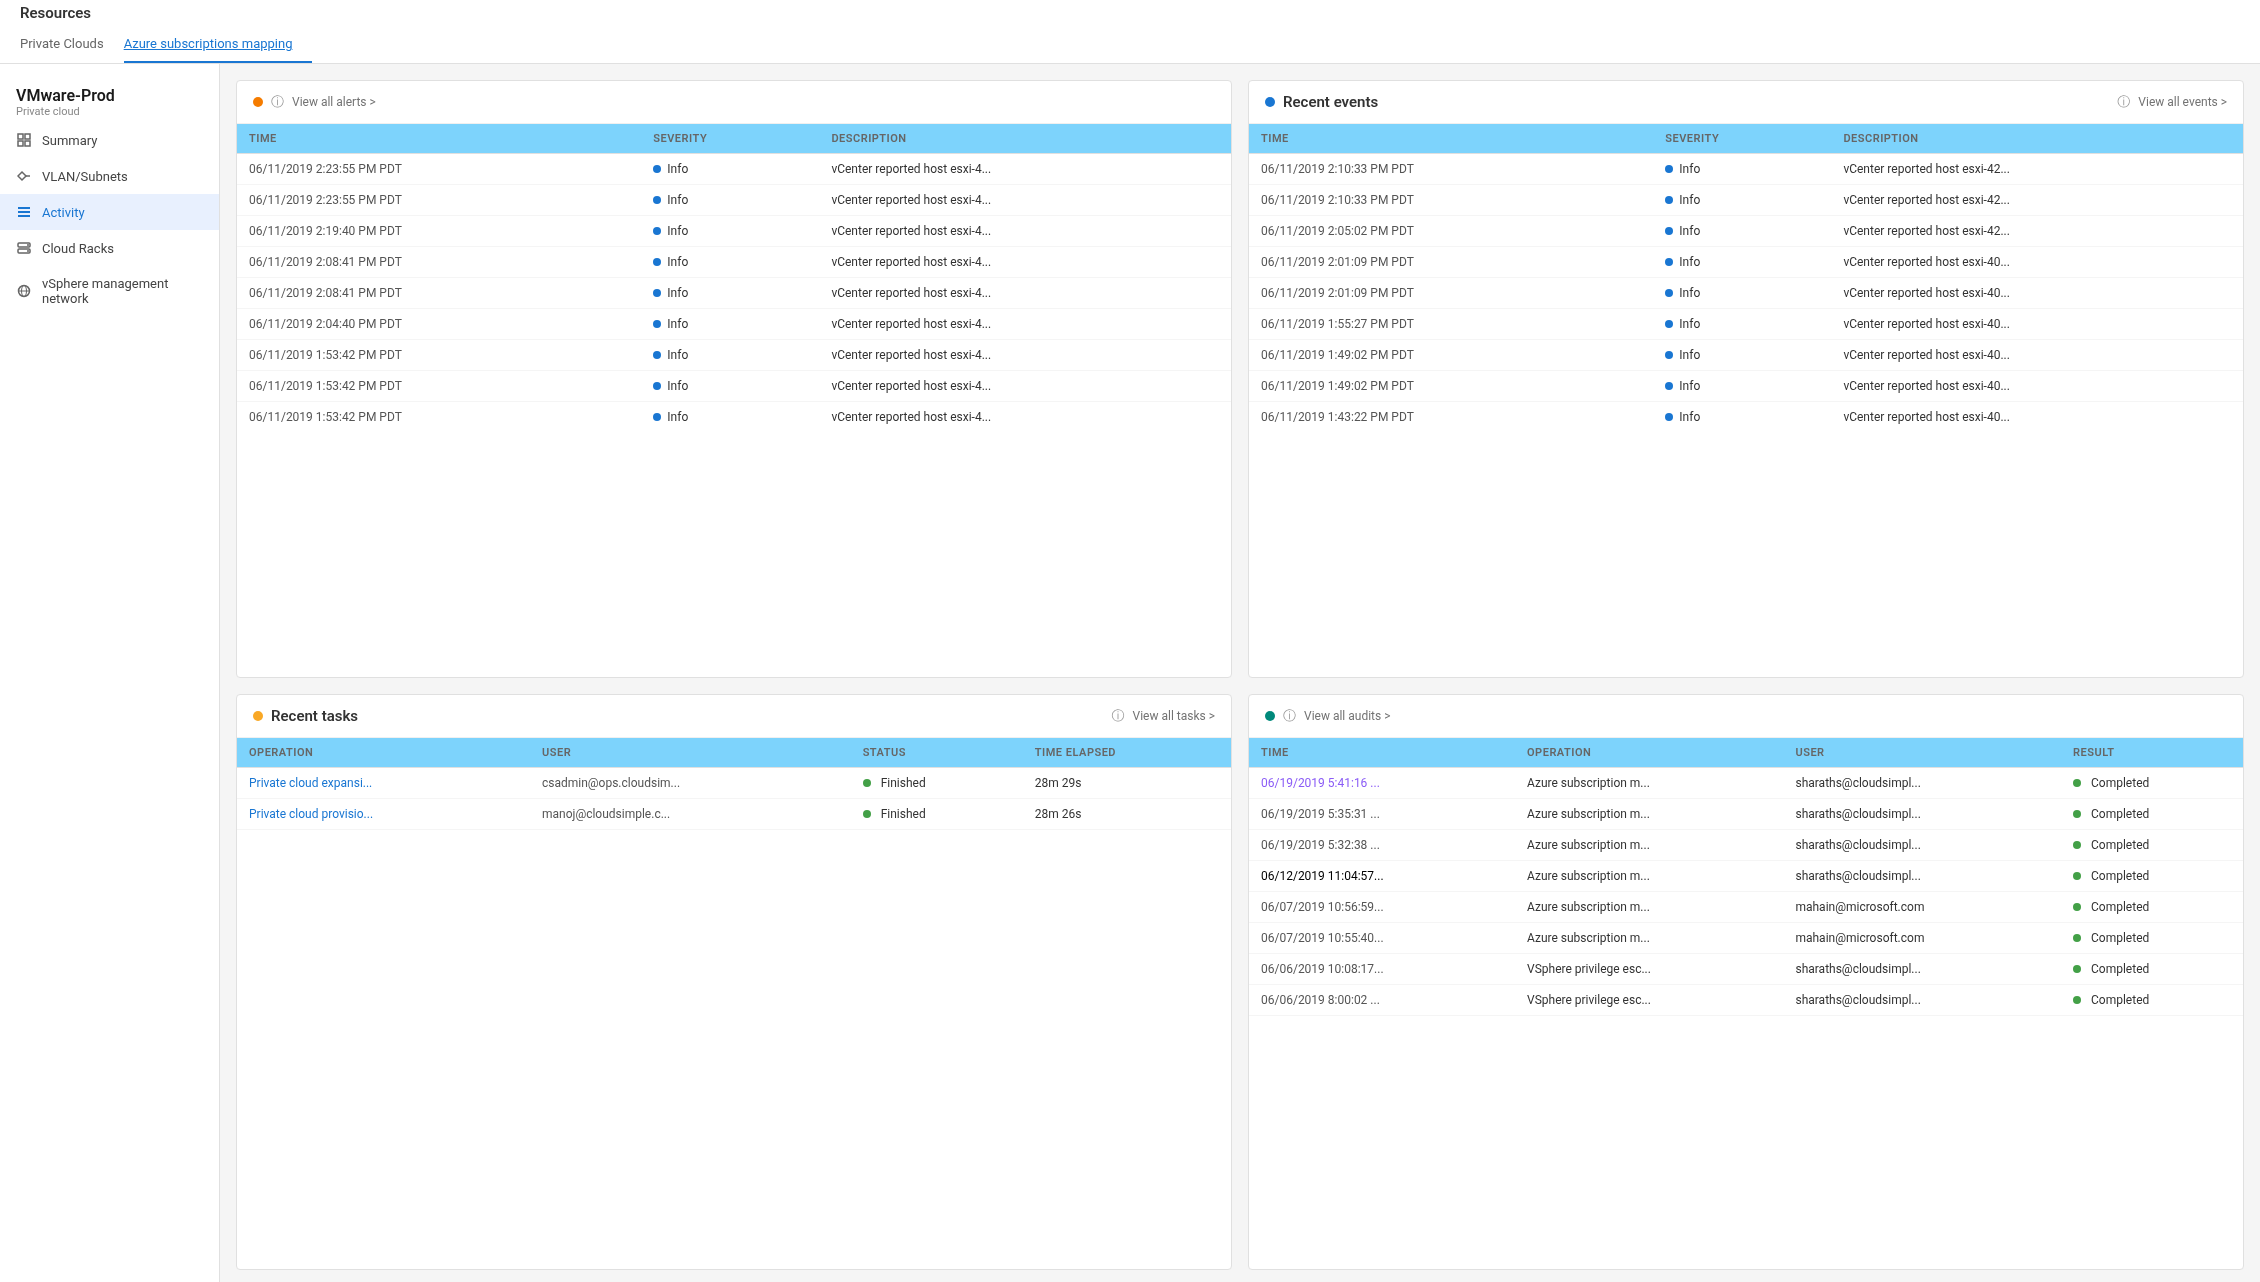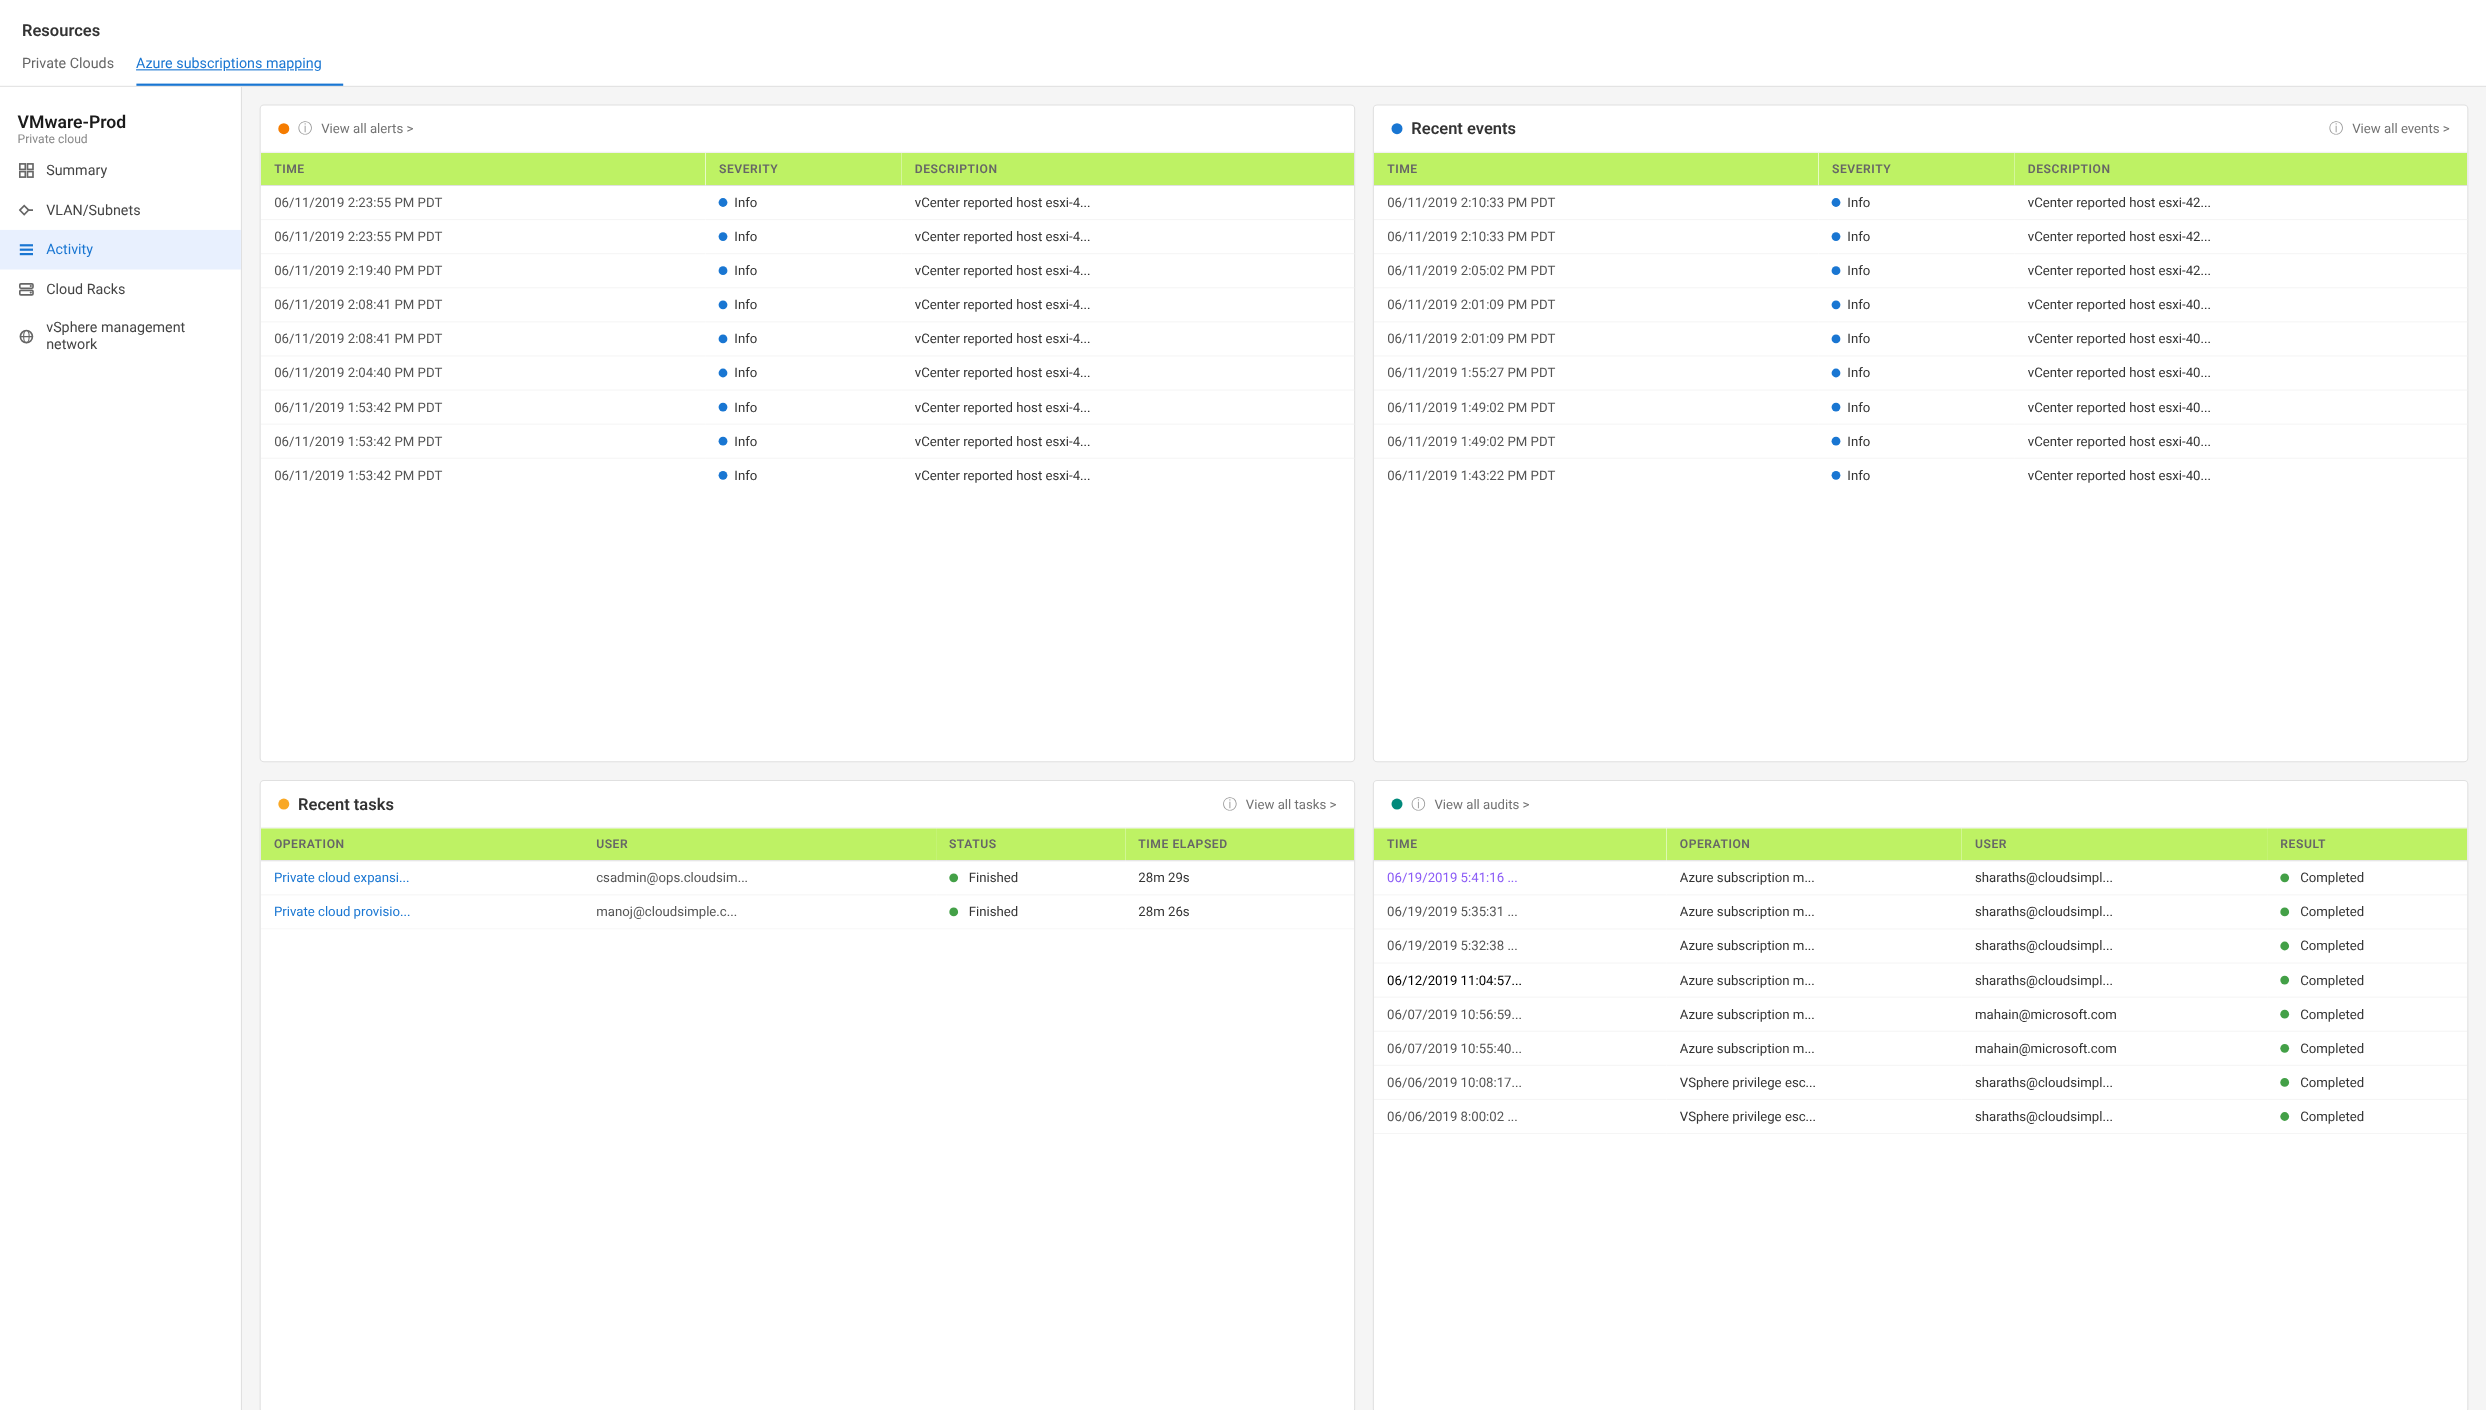--- a/index.html
+++ b/index.html
@@ -1,20 +1,20 @@
 <!DOCTYPE html>
 <html><head>
   <meta charset="utf-8">
   <style>
     * { box-sizing: border-box; margin: 0; padding: 0; }
     body { font-family: -apple-system, BlinkMacSystemFont, 'Segoe UI', Roboto, sans-serif; font-size: 13px; color: #333; background: #f5f5f5; }
 
     
     .top-header { background: #fff; border-bottom: 1px solid #e0e0e0; padding: 0 20px; }
-    .top-header h1 { font-size: 15px; font-weight: 600; padding: 19px 0 4px; }
+    .top-header h1 { font-size: 15px; font-weight: 600; padding: 4px 0 4px; }
     .tabs { display: flex; gap: 0; border-bottom: none; }
     .tab { padding: 10px 20px 10px 0; font-size: 13px; color: #666; cursor: pointer; border-bottom: 2px solid transparent; }
     .tab.active { color: #1976d2; border-bottom: 2px solid #1976d2; text-decoration: underline; }
 
     
     .layout { display: flex; height: calc(100vh - 60px); }
 
     
     .sidebar { width: 220px; background: #fff; border-right: 1px solid #e0e0e0; padding: 10px 0; flex-shrink: 0; }
     .cloud-title { padding: 12px 16px 4px; }
@@ -35,21 +35,21 @@
     .dot-orange { background: #f57c00; }
     .dot-blue { background: #1976d2; }
     .dot-yellow { background: #f9a825; }
     .dot-teal { background: #00897b; }
     .info-icon { color: #999; font-size: 13px; cursor: pointer; }
     .view-link { font-size: 12px; color: #737373; cursor: pointer; white-space: nowrap; }
 
     
     .table-container { overflow-y: auto; max-height: 300px; }
     table { width: 100%; border-collapse: collapse; font-size: 12px; }
-    th { padding: 8px 12px; text-align: left; font-size: 11px; font-weight: 600; color: #666; text-transform: uppercase; letter-spacing: 0.5px; border-bottom: 1px solid #e0e0e0; background: #bef264; position: sticky; top: 0; }
+    th { padding: 8px 12px; text-align: left; font-size: 11px; font-weight: 600; color: #666; text-transform: uppercase; letter-spacing: 0.5px; border-bottom: 1px solid #e0e0e0; background: #7dd3fc; position: sticky; top: 0; }
     td { padding: 8px 12px; border-bottom: 1px solid #f5f5f5; color: #333; }
 
     .severity-dot { width: 8px; height: 8px; border-radius: 50%; display: inline-block; margin-right: 6px; }
     .sev-info { background: #1976d2; }
     .sev-completed { background: #43a047; }
     .sev-finished { background: #43a047; }
 
     .status-badge { display: flex; align-items: center; gap: 4px; }
     .truncate { max-width: 180px; overflow: hidden; text-overflow: ellipsis; white-space: nowrap; }
 

